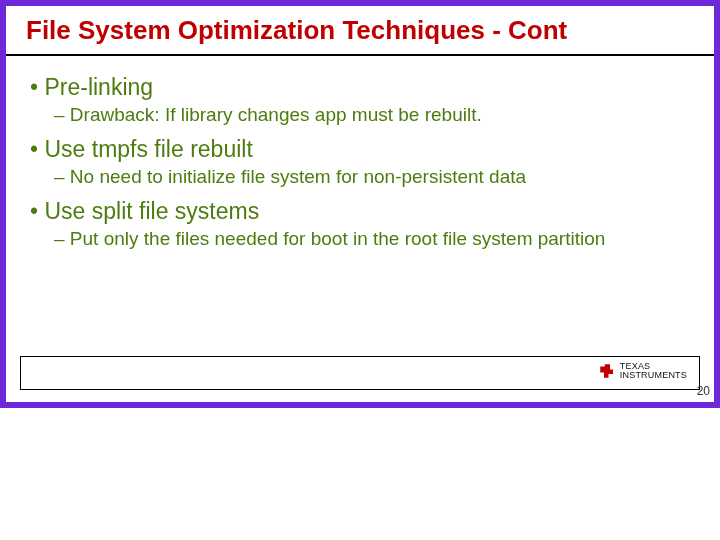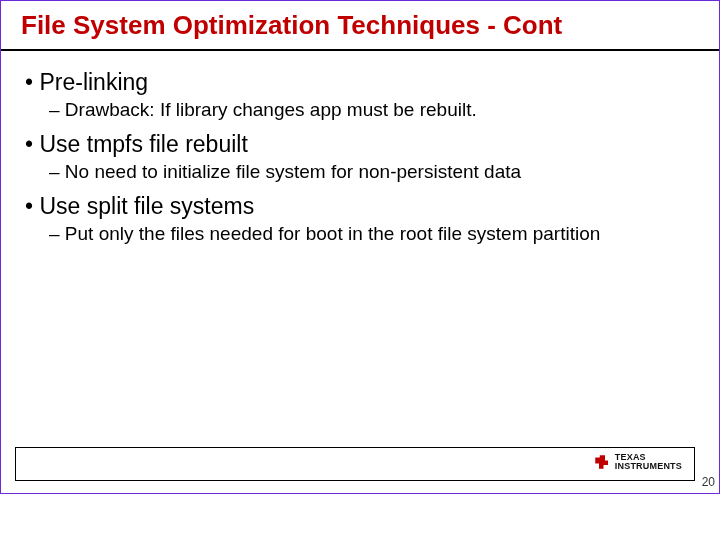--- a/index.html
+++ b/index.html
@@ -1,34 +1,34 @@
 <!DOCTYPE html>
 <html><head>
 <meta charset="utf-8">
 <style>
   * { margin: 0; padding: 0; box-sizing: border-box; }
   html, body { width: 720px; height: 540px; background: #fff; font-family: Arial, Helvetica, sans-serif; overflow: hidden; }
   .slide {
     position: relative;
     width: 720px;
-    height: 494px;
+    height: 408px;
     background: #fff;
-    border: 1px solid #6d28d9;
+    border: 6px solid #6d28d9;
   }
   .title {
     font-size: 26px;
     font-weight: bold;
     color: #c00000;
     padding: 10px 20px 8px 20px;
     line-height: 1.15;
     border-bottom: 2px solid #000;
   }
   .content {
     padding: 14px 8px 0 24px;
-    color: #000000;
+    color: #4d7c0f;
   }
   .l1 {
     font-size: 23px;
     margin-top: 10px;
     margin-bottom: 2px;
   }
   .l1:first-child { margin-top: 4px; }
   .sub {
     font-size: 19px;
     margin-left: 24px;
@@ -36,21 +36,20 @@
   }
   .bul { display: inline-block; }
   .footer {
     position: absolute;
     left: 14px;
     bottom: 12px;
     width: 680px;
     height: 34px;
     border: 1px solid #000;
     background: #fff;
-    font-weight: bold;
   }
   .logo {
     position: absolute;
     right: 12px;
     top: 5px;
     display: flex;
     align-items: center;
     gap: 4px;
   }
   .logo-text {

